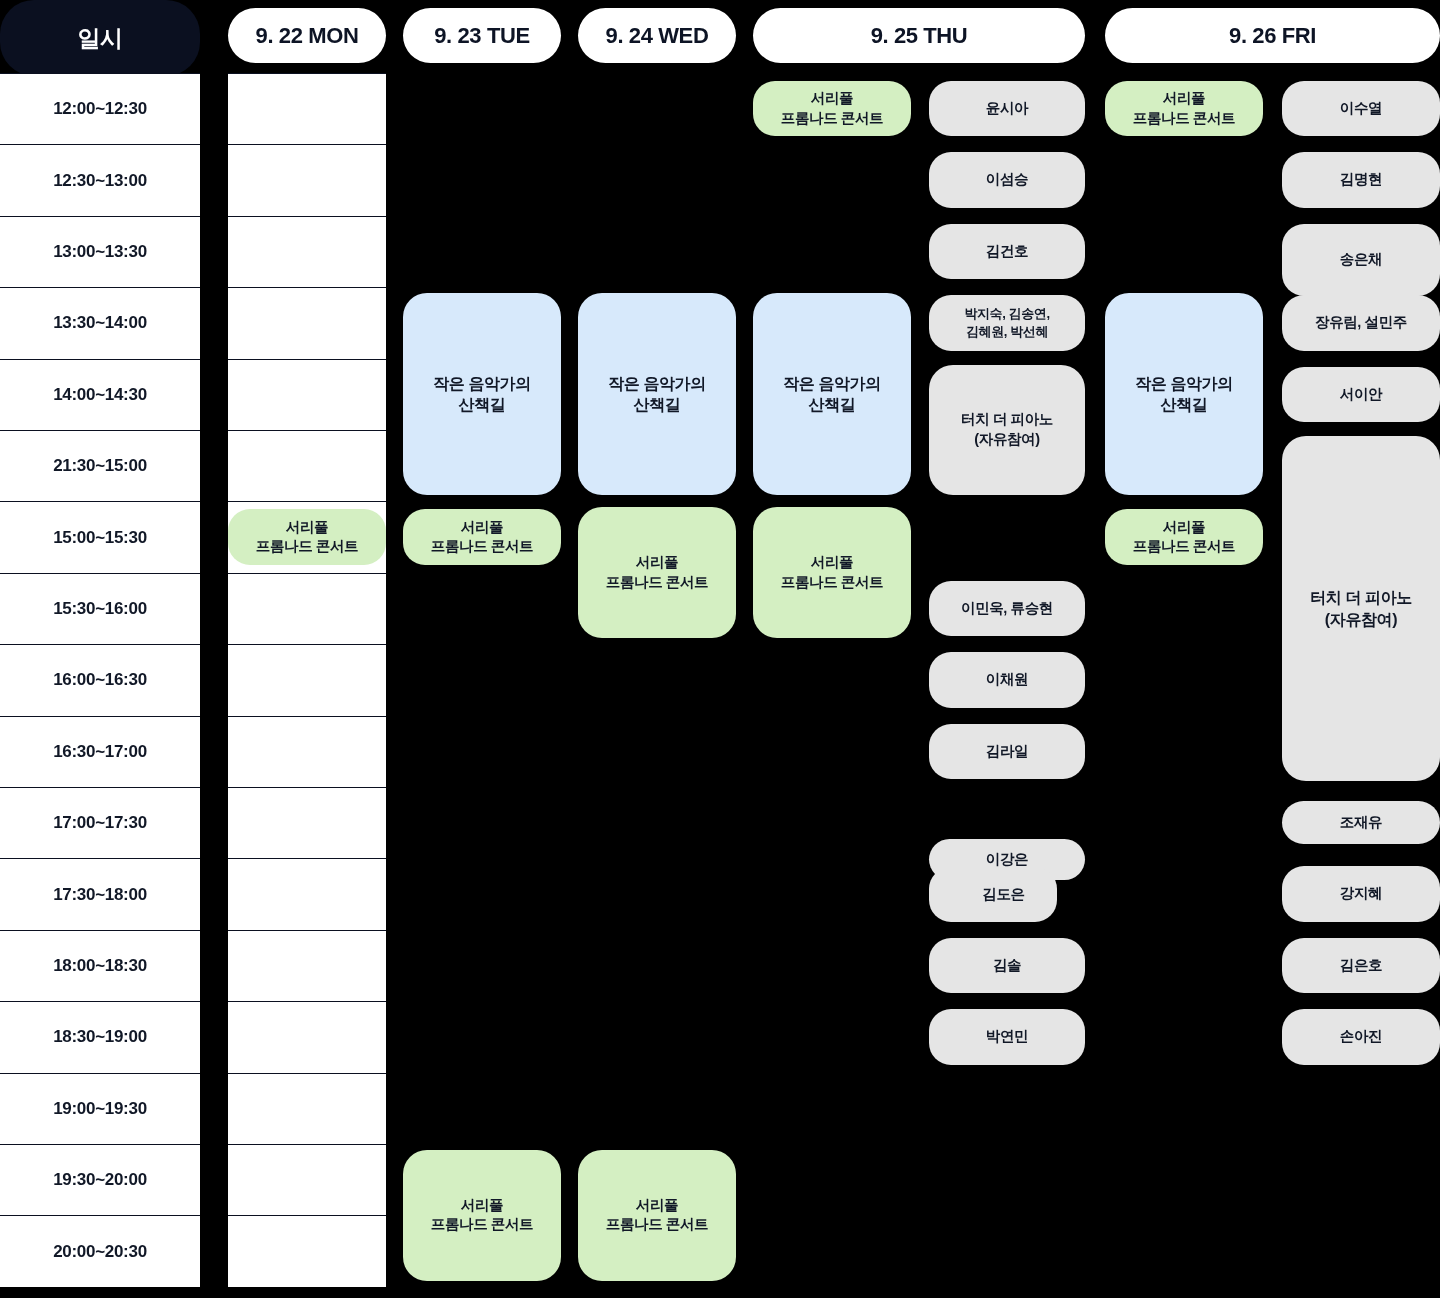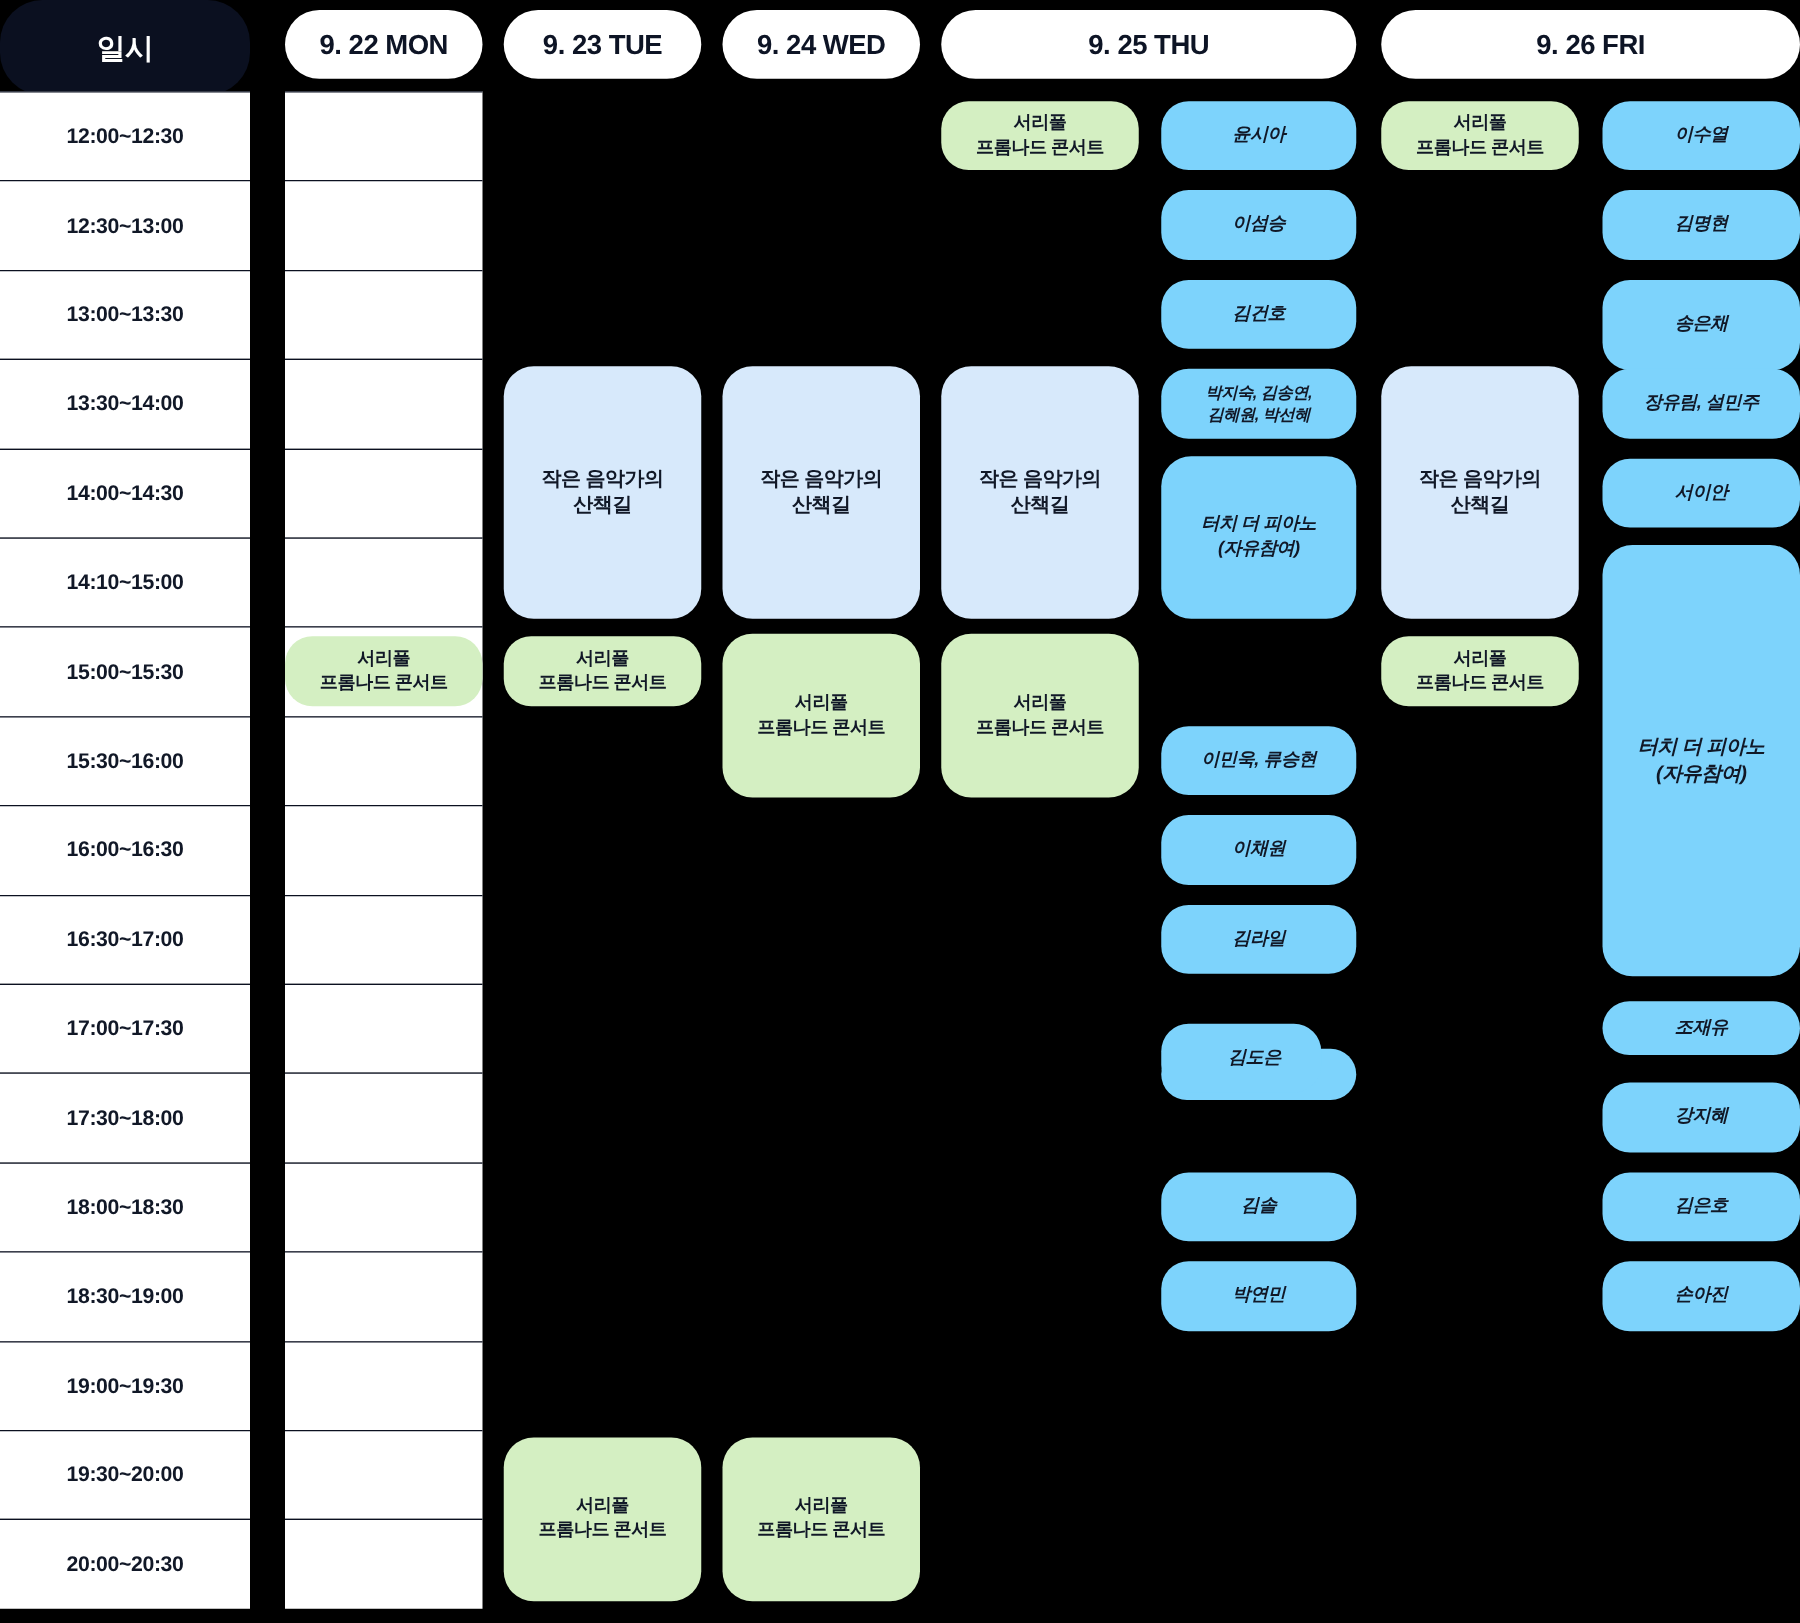--- a/index.html
+++ b/index.html
@@ -76,21 +76,21 @@
     font-size: 14.5px;
     line-height: 1.35;
     letter-spacing: -0.4px;
     color: #111827;
     border-radius: 22px;
     padding: 2px 4px;
     white-space: pre-line;
   }
   .chip.blue  { background: #d7e9fb; border-radius: 24px; font-size: 16px; }
   .chip.green { background: #d4efc2; }
-  .chip.pink  { background: #7dd3fc; font-style: italic; }
+  .chip.pink  { background: #e5e5e5; }
   .chip.tall  { border-radius: 24px; }
   .chip.big   { font-size: 16px; }
   .chip.sm    { font-size: 13px; }
 </style>
 </head>
 <body>
 
 <div id="root">
 
   <div class="hdr dark" style="left:0px;width:200px;">
@@ -128,21 +128,21 @@
       <div class="moncell" style="left: 228px; width: 158px; top: 215.8px; height: 71.4px;"></div>
       <div class="timecol" style="top: 287.2px; height: 71.4px;">
         <span>13:30~14:00</span>
       </div>
       <div class="moncell" style="left: 228px; width: 158px; top: 287.2px; height: 71.4px;"></div>
       <div class="timecol" style="top: 358.6px; height: 71.4px;">
         <span>14:00~14:30</span>
       </div>
       <div class="moncell" style="left: 228px; width: 158px; top: 358.6px; height: 71.4px;"></div>
       <div class="timecol" style="top: 430px; height: 71.4px;">
-        <span>14:10~15:00</span>
+        <span>21:30~15:00</span>
       </div>
       <div class="moncell" style="left: 228px; width: 158px; top: 430px; height: 71.4px;"></div>
       <div class="timecol" style="top: 501.4px; height: 71.4px;">
         <span>15:00~15:30</span>
       </div>
       <div class="moncell" style="left: 228px; width: 158px; top: 501.4px; height: 71.4px;"></div>
       <div class="timecol" style="top: 572.8px; height: 71.4px;">
         <span>15:30~16:00</span>
       </div>
       <div class="moncell" style="left: 228px; width: 158px; top: 572.8px; height: 71.4px;"></div>
@@ -206,21 +206,21 @@
       <div class="chip pink" style="left: 929px; width: 156px; top: 152.4px; height: 55.4px;">이섬승</div>
       <div class="chip pink" style="left: 929px; width: 156px; top: 223.8px; height: 55.4px;">김건호</div>
       <div class="chip pink sm" style="left: 929px; width: 156px; top: 295.2px; height: 55.4px;">박지숙, 김송연,
 김혜원, 박선혜</div>
       <div class="chip pink tall" style="left: 929px; width: 156px; top: 364.6px; height: 130.8px;">터치 더 피아노
 (자유참여)</div>
       <div class="chip pink" style="left: 929px; width: 156px; top: 580.8px; height: 55.4px;">이민욱, 류승현</div>
       <div class="chip pink" style="left: 929px; width: 156px; top: 652.2px; height: 55.4px;">이채원</div>
       <div class="chip pink" style="left: 929px; width: 156px; top: 723.6px; height: 55.4px;">김라일</div>
       <div class="chip pink" style="left: 929px; width: 156px; top: 839px; height: 41px;">이강은</div>
-      <div class="chip pink" style="left: 929px; width: 128px; top: 819px; height: 55.4px; padding-left: 25px;">김도은</div>
+      <div class="chip pink" style="left: 929px; width: 128px; top: 867px; height: 55.4px; padding-left: 25px;">김도은</div>
       <div class="chip pink" style="left: 929px; width: 156px; top: 937.8px; height: 55.4px;">김솔</div>
       <div class="chip pink" style="left: 929px; width: 156px; top: 1009.2px; height: 55.4px;">박연민</div>
       <div class="chip green" style="left: 1105px; width: 158px; top: 81px; height: 55.4px;">서리풀
 프롬나드 콘서트</div>
       <div class="chip blue tall" style="left: 1105px; width: 158px; top: 293.2px; height: 202.2px;">작은 음악가의
 산책길</div>
       <div class="chip green" style="left: 1105px; width: 158px; top: 509.4px; height: 55.4px;">서리풀
 프롬나드 콘서트</div>
       <div class="chip pink" style="left: 1282px; width: 158px; top: 81px; height: 55.4px;">이수열</div>
       <div class="chip pink" style="left: 1282px; width: 158px; top: 152.4px; height: 55.4px;">김명현</div>

